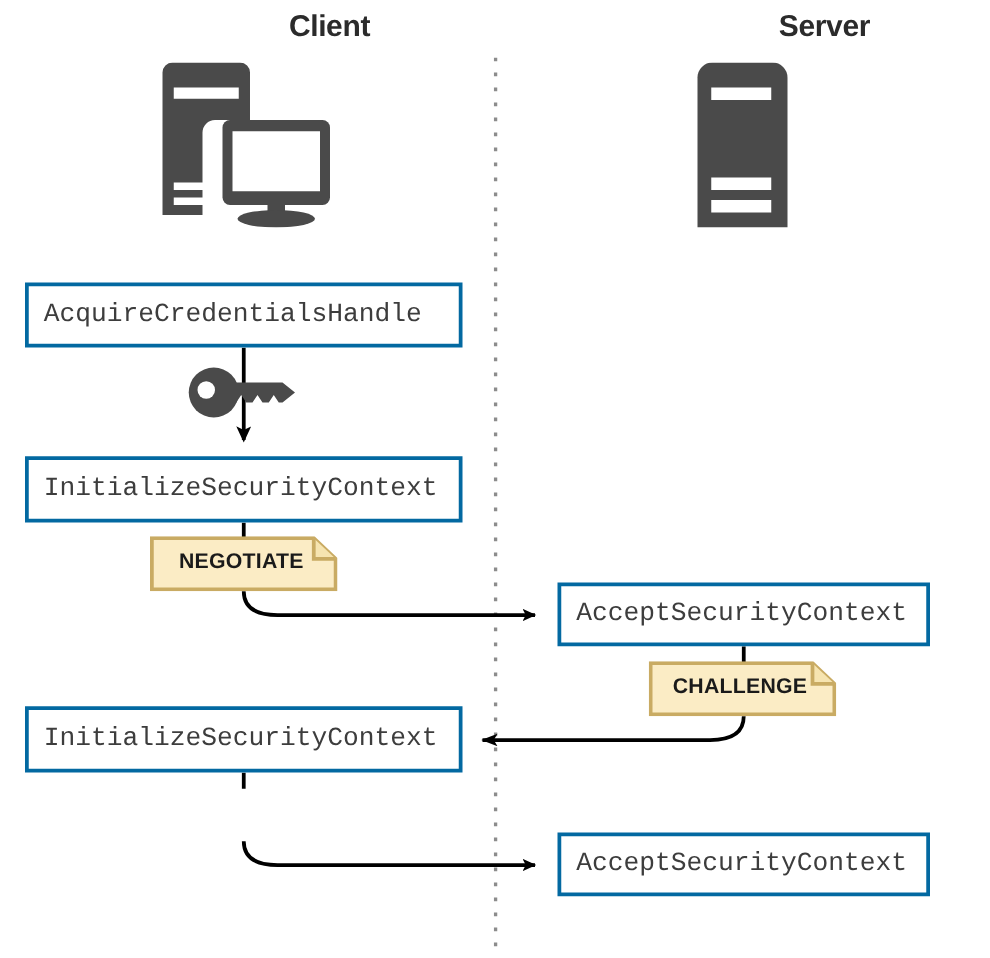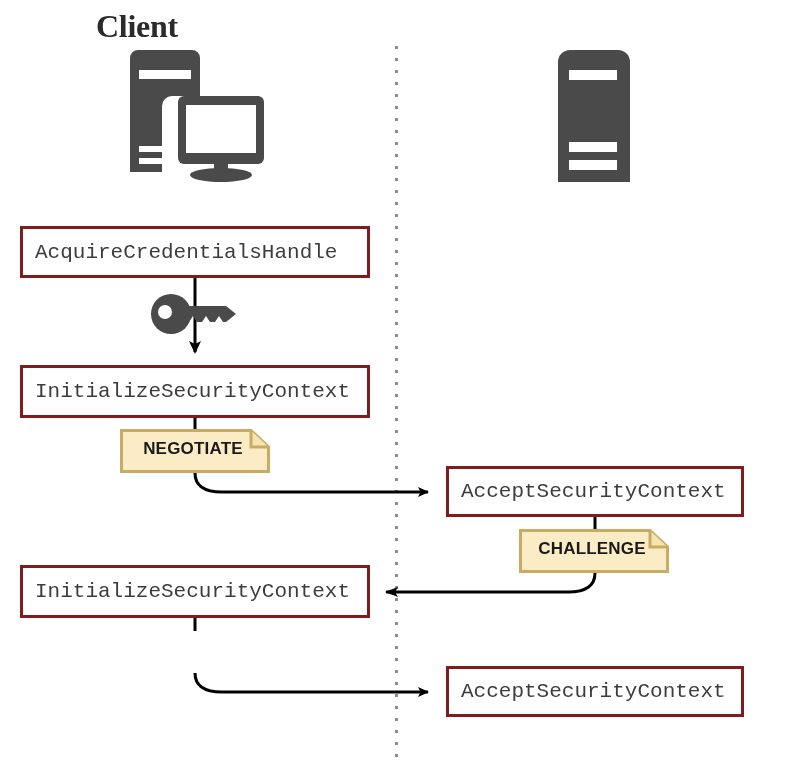--- a/index.html
+++ b/index.html
@@ -15,25 +15,25 @@
     overflow: hidden;
   }
   #diagram-root {
     position: absolute;
     top: 0; left: 0;
     width: 792px;
     height: 766px;
   }
   .lane-title {
     position: absolute;
-    font-family: Liberation Serif, serif;
+    font-family: Liberation Sans, sans-serif;
     font-weight: bold;
-    font-size: 32px;
+    font-size: 24px;
     color: #2b2b2b;
-    text-align: left;
+    text-align: right;
     letter-spacing: -0.3px;
   }
   #lane-title-client { left: 96px; top: 8px; width: 200px; }
   #lane-title-server { left: 496px; top: 8px; width: 200px; }
 
   .actor-icon {
     position: absolute;
   }
   #actor-icon-client { left: 128px; top: 50px; }
   #actor-icon-server { left: 556px; top: 50px; }
@@ -42,21 +42,21 @@
     position: absolute;
     left: 395px;
     top: 46px;
     width: 3px;
     height: 716px;
   }
 
   .proc-box {
     position: absolute;
     box-sizing: border-box;
-    border: 3px solid #7f1d1d;
+    border: 3px solid #0369a1;
     background: #ffffff;
     display: flex;
     align-items: center;
     font-family: "Liberation Mono", monospace;
     font-size: 21px;
     color: #3d3d3d;
     white-space: nowrap;
     padding-left: 12px;
     letter-spacing: 0px;
   }
@@ -101,20 +101,21 @@
     pointer-events: none;
   }
   .key-icon { position: absolute; left: 150px; top: 293px; }
 </style>
 </head>
 <body>
 
 <div id="diagram-root">
 
   <div class="lane-title" id="lane-title-client">Client</div>
+  <div class="lane-title" id="lane-title-server">Server</div>
 
   <div class="actor-icon" id="actor-icon-client">
     <svg width="136" height="132" viewBox="0 0 136 132" xmlns="http://www.w3.org/2000/svg">
       <path d="M2 8 a8 8 0 0 1 8 -8 h54 a8 8 0 0 1 8 8 v38 h-28 a10 10 0 0 0 -10 10 v66 h-32 z" fill="#4a4a4a"></path>
       <rect x="11" y="20" width="52" height="9" fill="#ffffff"></rect>
       <rect x="11" y="96" width="30" height="6" fill="#ffffff"></rect>
       <rect x="11" y="108" width="30" height="6" fill="#ffffff"></rect>
       <path d="M50 52 a6 6 0 0 1 6 -6 h74 a6 6 0 0 1 6 6 v56 a6 6 0 0 1 -6 6 h-74 a6 6 0 0 1 -6 -6 z" fill="#4a4a4a"></path>
       <rect x="58" y="55" width="70" height="48" fill="#ffffff"></rect>
       <rect x="86" y="112" width="14" height="10" fill="#4a4a4a"></rect>

